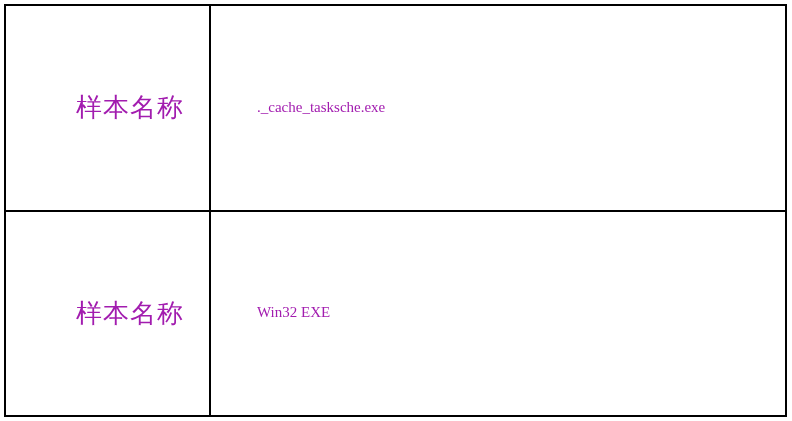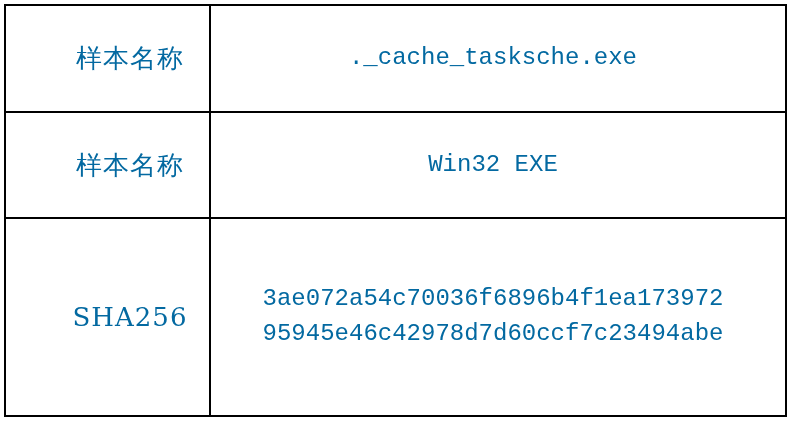--- a/index.html
+++ b/index.html
@@ -17,54 +17,50 @@
   table.info-table {
     border-collapse: collapse;
     width: 783px;
     height: 413px;
     table-layout: fixed;
     background: #ffffff;
   }
   table.info-table td {
     border: 2px solid #000000;
     vertical-align: middle;
-    color: #0369a1;
+    color: #a21caf;
     box-sizing: border-box;
     overflow: hidden;
     padding-left: 46px;
   }
   td.label-cell {
     width: 205px;
     text-align: center;
     font-family: "DejaVu Serif", "Liberation Serif", serif;
     font-size: 26px;
     letter-spacing: 1px;
   }
   td.value-cell {
-    font-family: Liberation Mono, monospace;
-    font-size: 24px;
+    font-family: Liberation Serif, serif;
+    font-size: 15px;
     line-height: 1.45;
-    text-align: center;
+    text-align: left;
     padding: 2px 56px 2px 9px;
     word-break: break-all;
   }
 </style>
 </head>
 <body>
 
 <div class="page">
   <table class="info-table">
     <tbody>
       <tr>
         <td class="label-cell">样本名称</td>
         <td class="value-cell">._cache_tasksche.exe</td>
       </tr>
       <tr>
         <td class="label-cell">样本名称</td>
         <td class="value-cell">Win32 EXE</td>
       </tr>
-      <tr>
-        <td class="label-cell">SHA256</td>
-        <td class="value-cell">3ae072a54c70036f6896b4f1ea17397295945e46c42978d7d60ccf7c23494abe</td>
-      </tr>
     </tbody>
   </table>
 </div>
 
 </body></html>

